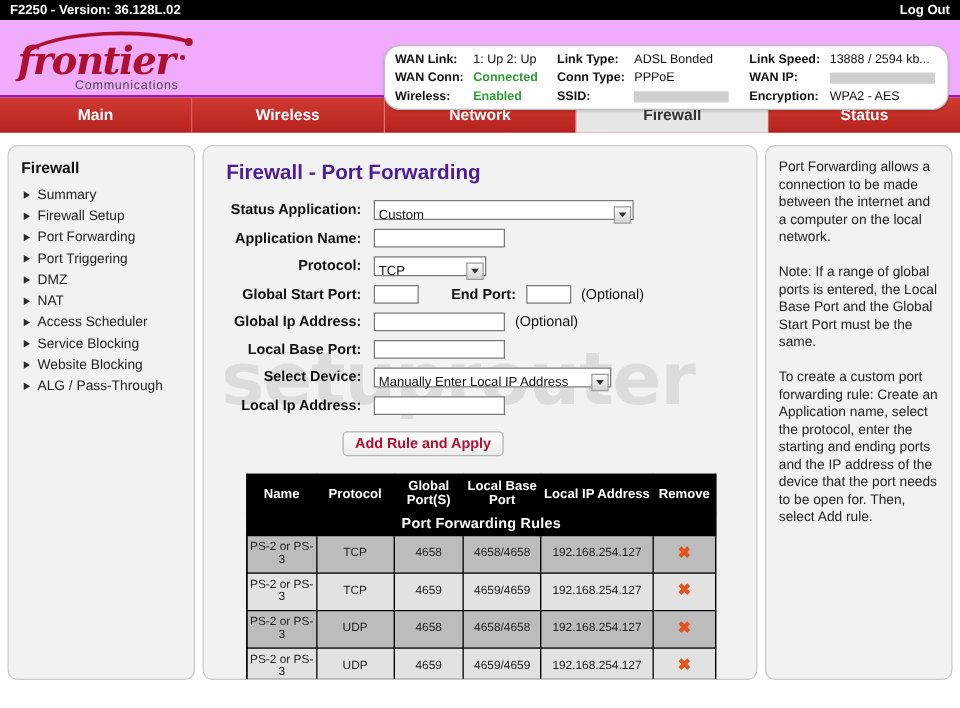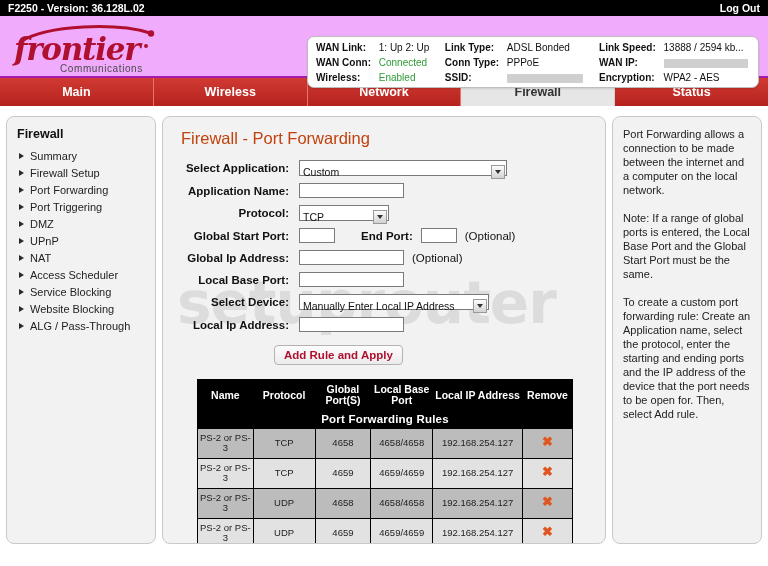--- a/index.html
+++ b/index.html
@@ -40,29 +40,29 @@
   }
   .logo .arc{ position:absolute; left:10px; top:0px; }
   .logo .sub{
     position:absolute; left:52px; top:41px;
     font-size:10px; color:#4a4a4a; letter-spacing:0.6px;
   }
 
   
   .statusbox{
     position:absolute; left:307px; top:20px; width:452px; height:52px;
-    background:#fff; border:1px solid #bdbdbd; border-radius:7px;
+    background:#fff; border:1px solid #bdbdbd; border-radius:13px;
     box-shadow:0 1px 2px rgba(0,0,0,.12);
     padding:4px 8px;
   }
   .statusbox table{ border-collapse:collapse; width:100%; }
   .statusbox td{ font-size:10px; padding:0 0 1px 0; white-space:nowrap; line-height:14px; }
   .st-lbl{ font-weight:bold; color:#111; padding-right:6px !important; }
   .st-val{ color:#111; }
-  .st-val.green{ color:#2e9b35; font-weight:normal;margin-left:34px; }
+  .st-val.green{ color:#2e9b35; font-weight:bold;margin-left:34px; }
   .st-sep{ width:14px; }
   .redact{
     display:inline-block; height:9px; width:84px;
     background:#cfcfcf; vertical-align:middle; border-radius:1px;
   }
   .redact.sm{ width:76px; }
 
   
   .nav{
     display:flex; height:30px; background:#c62a25;
@@ -98,21 +98,21 @@
   .side-item{
     display:flex; align-items:center; gap:6px;
     padding:2.5px 0 2.5px 4px; font-size:11px; color:#222; cursor:pointer;
   }
   .tri{ width:0;height:0;border-left:5px solid #2a2a2a;
         border-top:3.5px solid transparent;border-bottom:3.5px solid transparent; flex:none;}
 
   
   .main{ flex:1; padding:10px 14px; position:relative; overflow:hidden; }
   .main h1{
-    margin:2px 0 12px 4px; font-size:16.5px; font-weight:normal; color:#c2410c;
+    margin:2px 0 12px 4px; font-size:16.5px; font-weight:bold; color:#4c1d95;
   }
   .watermark{
     position:absolute; left:14px; top:152px;
     font-size:58px; font-weight:bold; color:#000;
     opacity:.085; letter-spacing:-1px; pointer-events:none;
     white-space:nowrap; font-family:"DejaVu Sans", sans-serif;
   }
   .form{ position:relative; z-index:2; }
   .frow{ display:flex; align-items:center; margin-bottom:7px; }
   .flabel{
@@ -263,24 +263,20 @@
     <div class="side-item">
       <span class="tri"></span>
       <span>Port Triggering</span>
     </div>
     <div class="side-item">
       <span class="tri"></span>
       <span>DMZ</span>
     </div>
     <div class="side-item">
       <span class="tri"></span>
-      <span>UPnP</span>
-    </div>
-    <div class="side-item">
-      <span class="tri"></span>
       <span>NAT</span>
     </div>
     <div class="side-item">
       <span class="tri"></span>
       <span>Access Scheduler</span>
     </div>
     <div class="side-item">
       <span class="tri"></span>
       <span>Service Blocking</span>
     </div>
@@ -294,21 +290,21 @@
     </div>
   </div>
 
   <div class="panel main">
     <div class="watermark">setuprouter</div>
     <h1>Firewall - Port Forwarding</h1>
 
     <div class="form">
 
       <div class="frow">
-        <div class="flabel">Select Application:</div>
+        <div class="flabel">Status Application:</div>
         <div class="sel app">
           <span>Custom</span>
           <span class="arrow">
               <span class="caret"></span>
             </span>
         </div>
       </div>
 
       <div class="frow">
         <div class="flabel">Application Name:</div>

